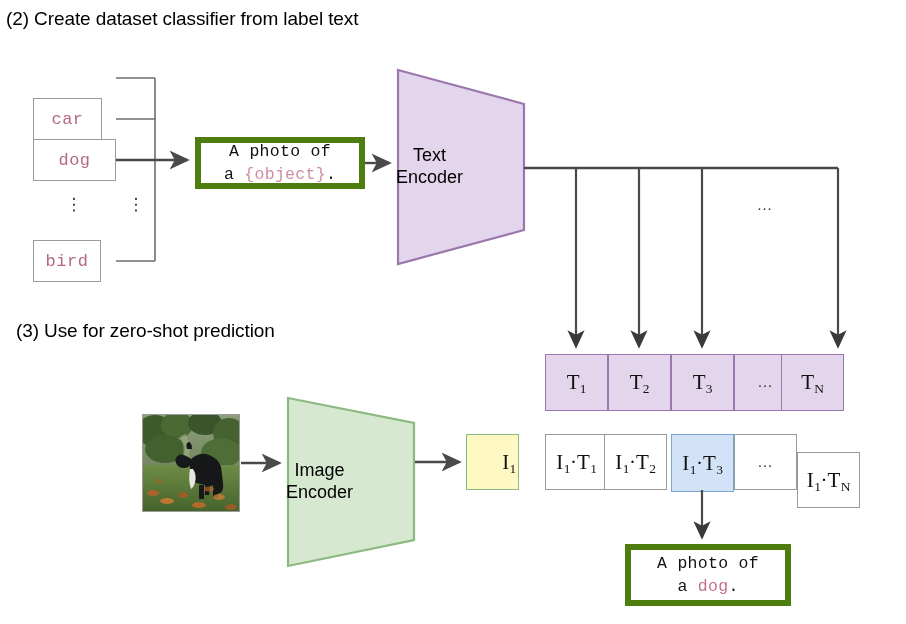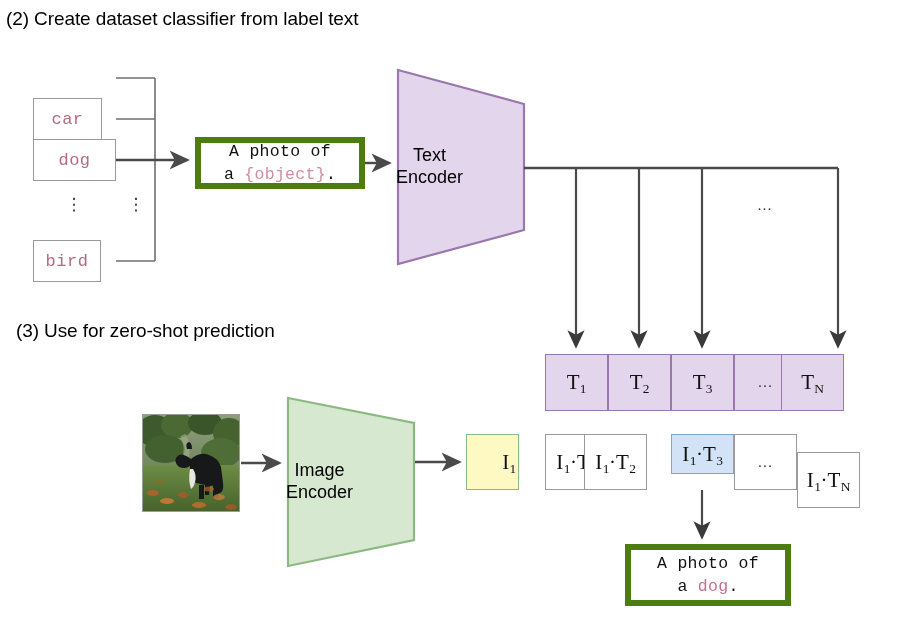--- a/index.html
+++ b/index.html
@@ -242,24 +242,24 @@
     <span><span>T</span><sub>N</sub></span>
   </div>
 
   <div class="cell cell-i" style="left:466px; top:434px; width:53px; height:56px;">
     <span><span>I</span><sub>1</sub></span>
   </div>
 
   <div class="cell cell-dot" style="left:545px; top:434px; width:63px; height:56px;">
     <span><span>I</span><sub>1</sub><span>·</span><span>T</span><sub>1</sub></span>
   </div>
-  <div class="cell cell-dot" style="left:584px; top:434px; width:63px; height:56px;">
+  <div class="cell cell-dot" style="left:604px; top:434px; width:63px; height:56px;">
     <span><span>I</span><sub>1</sub><span>·</span><span>T</span><sub>2</sub></span>
   </div>
-  <div class="cell cell-dot hl" style="left:671px; top:434px; width:63px; height:40px;">
+  <div class="cell cell-dot hl" style="left:671px; top:434px; width:63px; height:58px;">
     <span><span>I</span><sub>1</sub><span>·</span><span>T</span><sub>3</sub></span>
   </div>
   <div class="cell cell-dot" style="left:734px; top:434px; width:63px; height:56px;">
     <span class="ell">…</span>
   </div>
   <div class="cell cell-dot" style="left:797px; top:452px; width:63px; height:56px;">
     <span><span>I</span><sub>1</sub><span>·</span><span>T</span><sub>N</sub></span>
   </div>
 
   <div class="text-box" style="left:625px; top:544px; width:166px; height:62px;">

